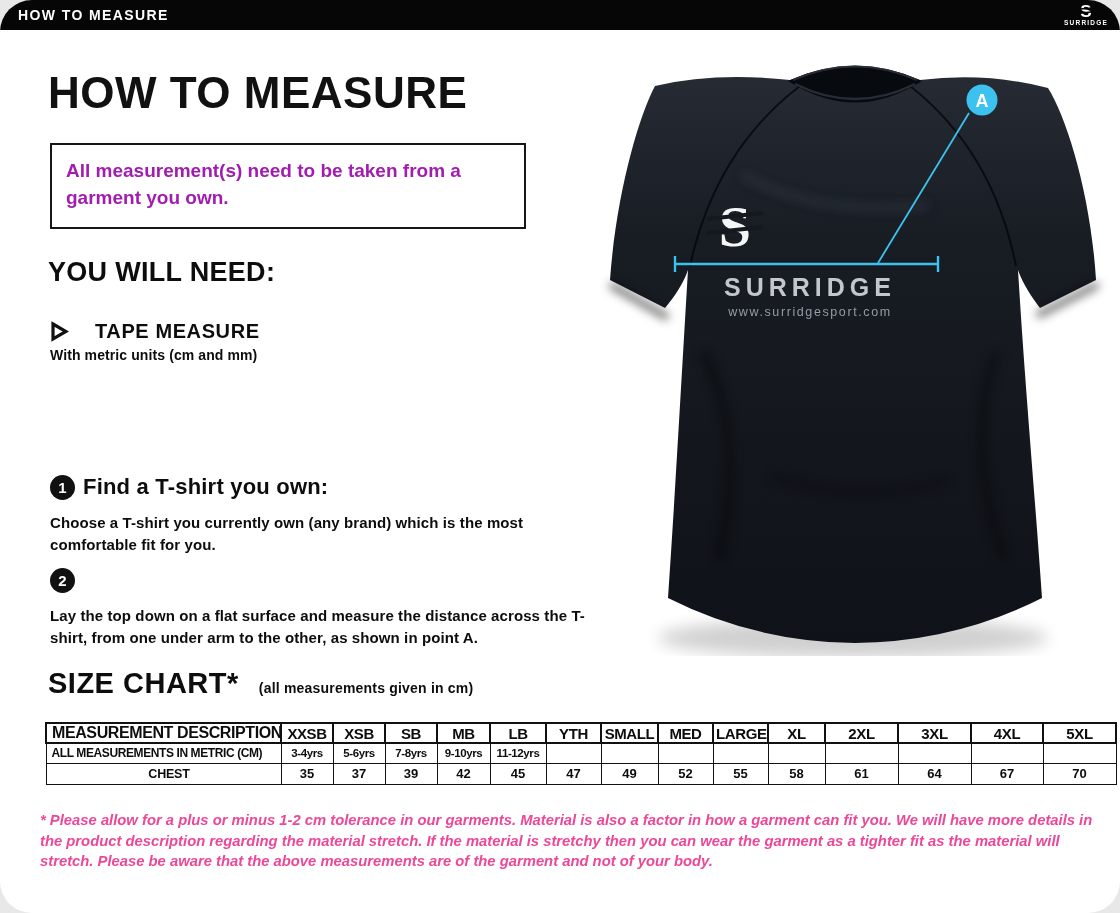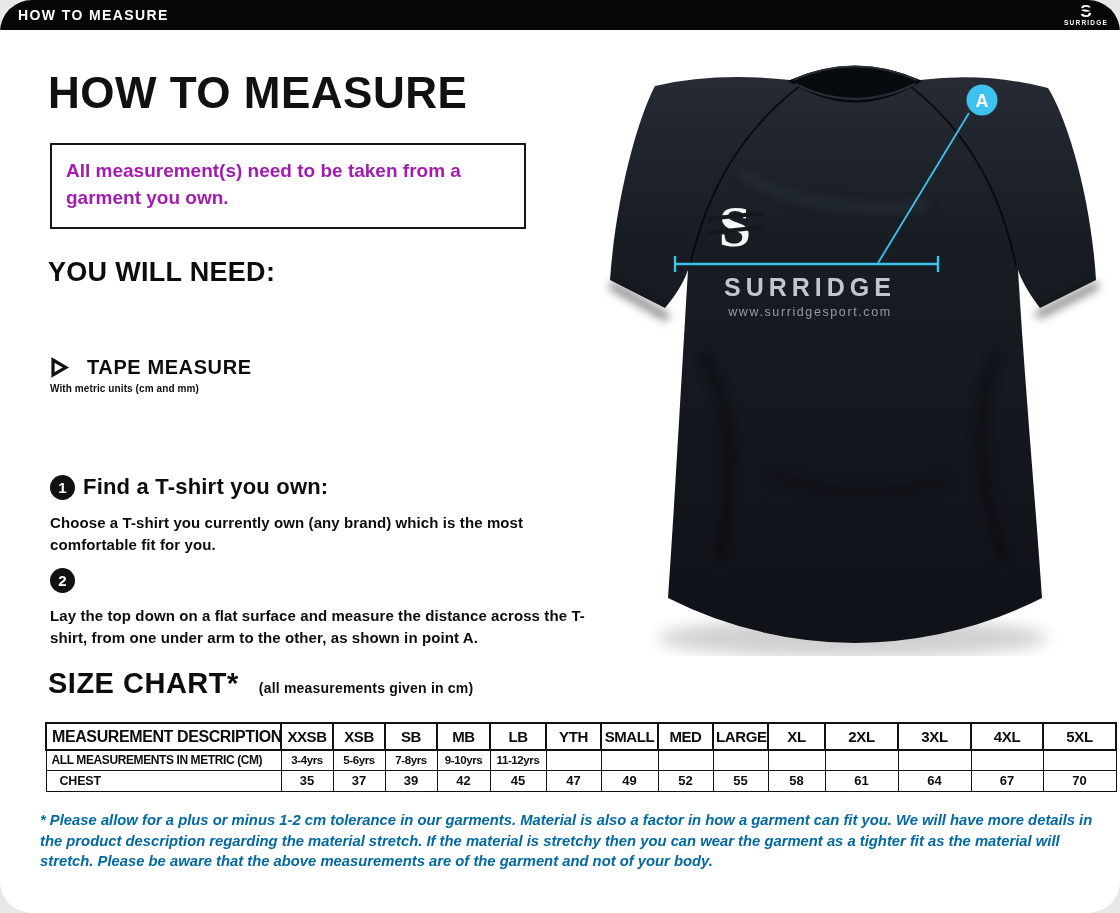--- a/index.html
+++ b/index.html
@@ -31,23 +31,23 @@
     position:absolute; left:50px; top:143px; width:476px; border:2px solid #161616;
     padding:13px 14px 15px 14px;
   }
   .notice-box p { font-size:19px; font-weight:bold; line-height:1.42; color:#a21caf; }
   .ywn-heading {
     position:absolute; left:48px; top:257px; font-size:27px; font-weight:bold; letter-spacing:0.3px;
   }
   .need-item { position:absolute; left:50px; width:540px; }
   .need-item.item-0 { top:320px; }
   .need-item.item-1 { top:391px; }
-  .need-row { display:flex; align-items:center; gap:18px;margin-top:36px; }
+  .need-row { display:flex; align-items:center; gap:26px; }
   .need-title { font-size:20px; font-weight:bold; letter-spacing:0.6px; }
-  .need-desc { font-size:10px; font-weight:bold; margin-top:4px; letter-spacing:0.1px; }
+  .need-desc { font-size:14px; font-weight:bold; margin-top:4px; letter-spacing:0.1px; }
   .step { position:absolute; left:50px; width:545px; }
   .step.step-0 { top:474px; }
   .step.step-1 { top:568px; }
   .step-head { display:flex; align-items:center; gap:8px; }
   .step-num {
     width:25px; height:25px; border-radius:50%; background:#111; color:#fff;
     font-size:15px; font-weight:bold; display:flex; align-items:center; justify-content:center;
     flex:0 0 auto;
   }
   .step-title { font-size:22px; font-weight:bold; letter-spacing:0.2px; }
@@ -57,30 +57,30 @@
   .sc-heading { font-size:29px; font-weight:bold; letter-spacing:0.5px; }
   .sc-sub { font-size:14px; font-weight:bold; letter-spacing:0.2px; }
   table.size-table {
     position:absolute; left:45px; top:722px; width:1068px;
     border-collapse:collapse; table-layout:fixed; background:#fff;
   }
   table.size-table td, table.size-table th {
     border:1.5px solid #111; text-align:center; vertical-align:middle;
     font-weight:bold; padding:0 2px; overflow:hidden; white-space:nowrap;
   }
-  table.size-table tr.hdr th { font-size:15px; height:27px; letter-spacing:-0.4px; border-width:2px; }
+  table.size-table tr.hdr th { font-size:15px; height:20px; letter-spacing:-0.4px; border-width:2px; }
   table.size-table tr.hdr th:first-child { text-align:left; padding-left:5px; font-size:16px; }
   table.size-table tr.metric td { font-size:11.5px; height:20px; letter-spacing:-0.4px; }
   table.size-table tr.metric td:first-child { text-align:left; padding-left:5px; font-size:12px; }
   table.size-table tr.vals td { font-size:13px; height:21px; }
-  table.size-table tr.vals td:first-child { text-align:left; padding-left:13px; font-size:12.5px; letter-spacing:-0.2px; }
+  table.size-table tr.vals td:first-child { text-align:center; padding-left:13px; font-size:12.5px; letter-spacing:-0.2px; }
   
   .footnote {
     position:absolute; left:40px; top:810px; width:1064px;
-    font-size:14.8px; font-weight:bold; font-style:italic; line-height:1.4; color:#0369a1;
+    font-size:14.8px; font-weight:bold; font-style:italic; line-height:1.4; color:#ec4899;
   }
   
   .diagram { position:absolute; left:595px; top:56px; width:525px; height:600px; }
 </style>
 </head>
 <body>
 
 <div class="page">
 
   <div class="topbar">

